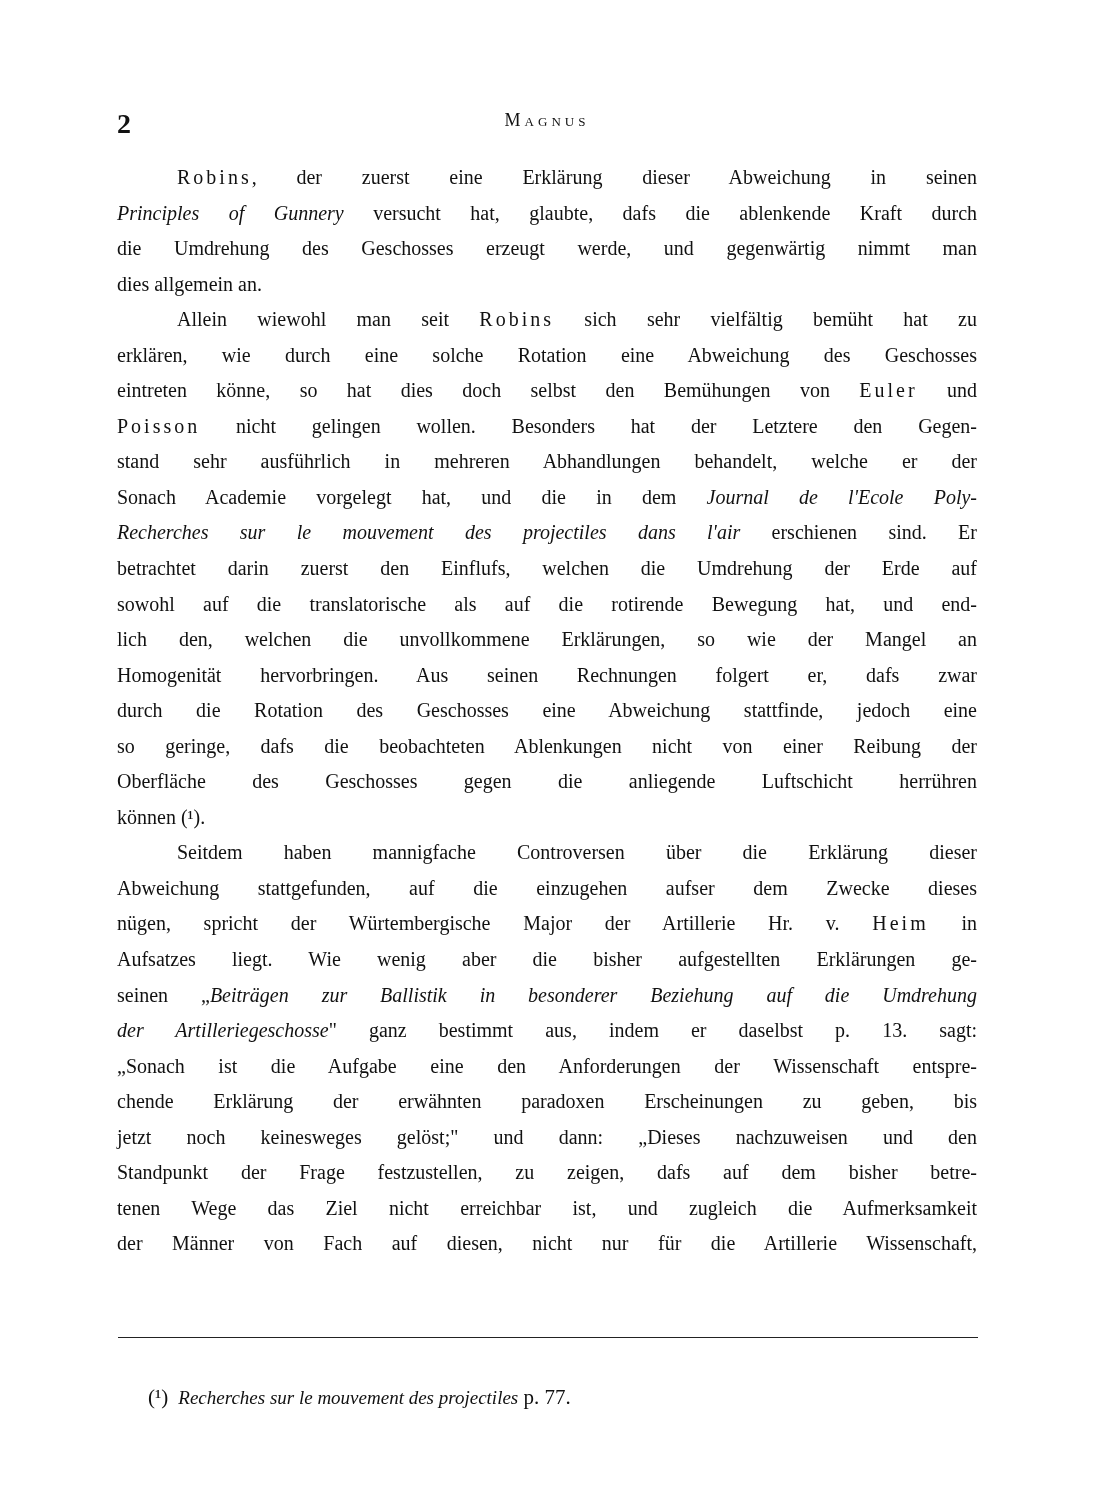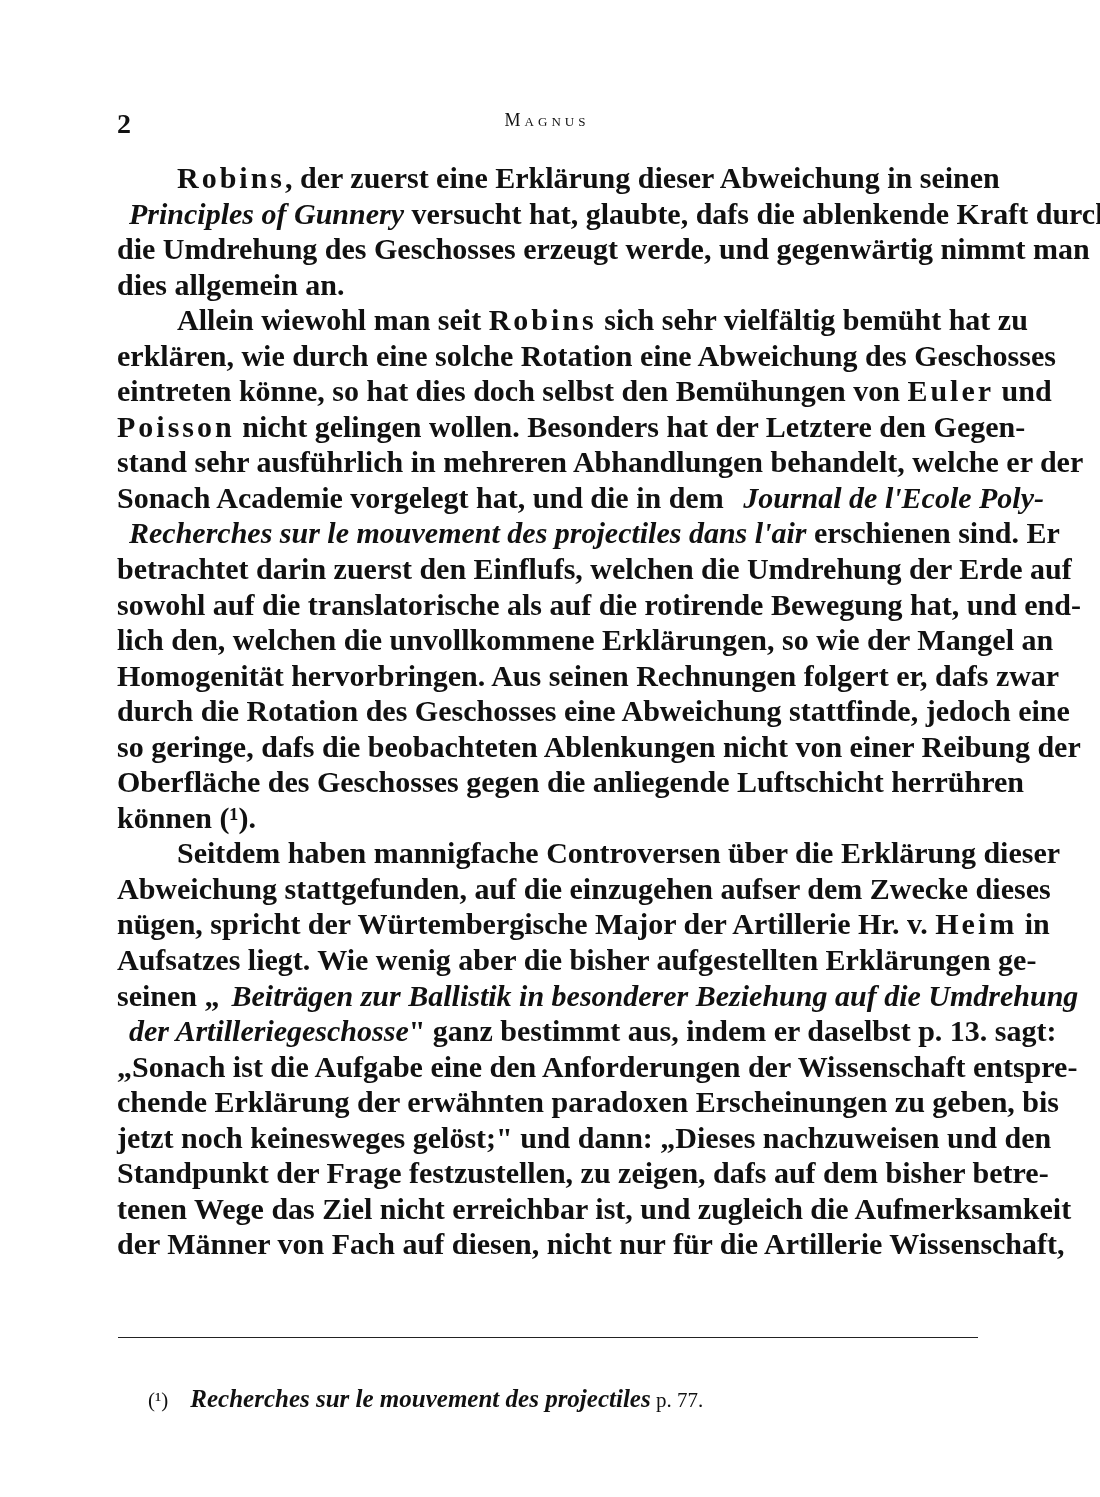--- a/index.html
+++ b/index.html
@@ -6,33 +6,32 @@
   body {
     width: 1100px; height: 1497px; position: relative; overflow: hidden;
     font-family: "Liberation Serif", "DejaVu Serif", serif;
     color: #111111;
   }
   .header { position: absolute; top: 108px; left: 117px; width: 860px; height: 40px; }
   .page-num { position: absolute; left: 0; top: 0; font-size: 28px; font-weight: bold; }
   .running-head { position: absolute; left: 0; right: 0; top: 2px; text-align: center; font-size: 18px; letter-spacing: 4px; font-variant: small-caps; }
   .body-text { position: absolute; top: 160px; left: 117px; width: 860px; }
   .line {
-    font-size: 30px; line-height: 35.55px; height: 35.55px;
+    font-size: 20px; line-height: 35.55px; height: 35.55px;
     text-align: justify; text-align-last: justify; white-space: nowrap;
     transform-origin: left center;
-    font-weight: bold;
   }
   .line.last { text-align-last: left; }
   .line.indent { padding-left: 60px; }
   .sp { letter-spacing: 3px; }
-  i { font-style: italic; margin-left: 12px; }
+  i { font-style: italic; }
   .rule { position: absolute; top: 1337px; left: 118px; width: 860px; border-top: 1.5px solid #222; }
   .footnote { position: absolute; top: 1385px; left: 148px; font-size: 21px; }
   .footnote .mark { margin-right: 10px; }
-  .footnote i { font-weight: bold; font-size: 25px; }
+  .footnote i { font-weight: normal; font-size: 19px; }
 </style>
 </head>
 <body>
 
 <div class="header">
   <span class="page-num">2</span>
   <span class="running-head">Magnus</span>
 </div>
 
 <div class="body-text" id="body">

